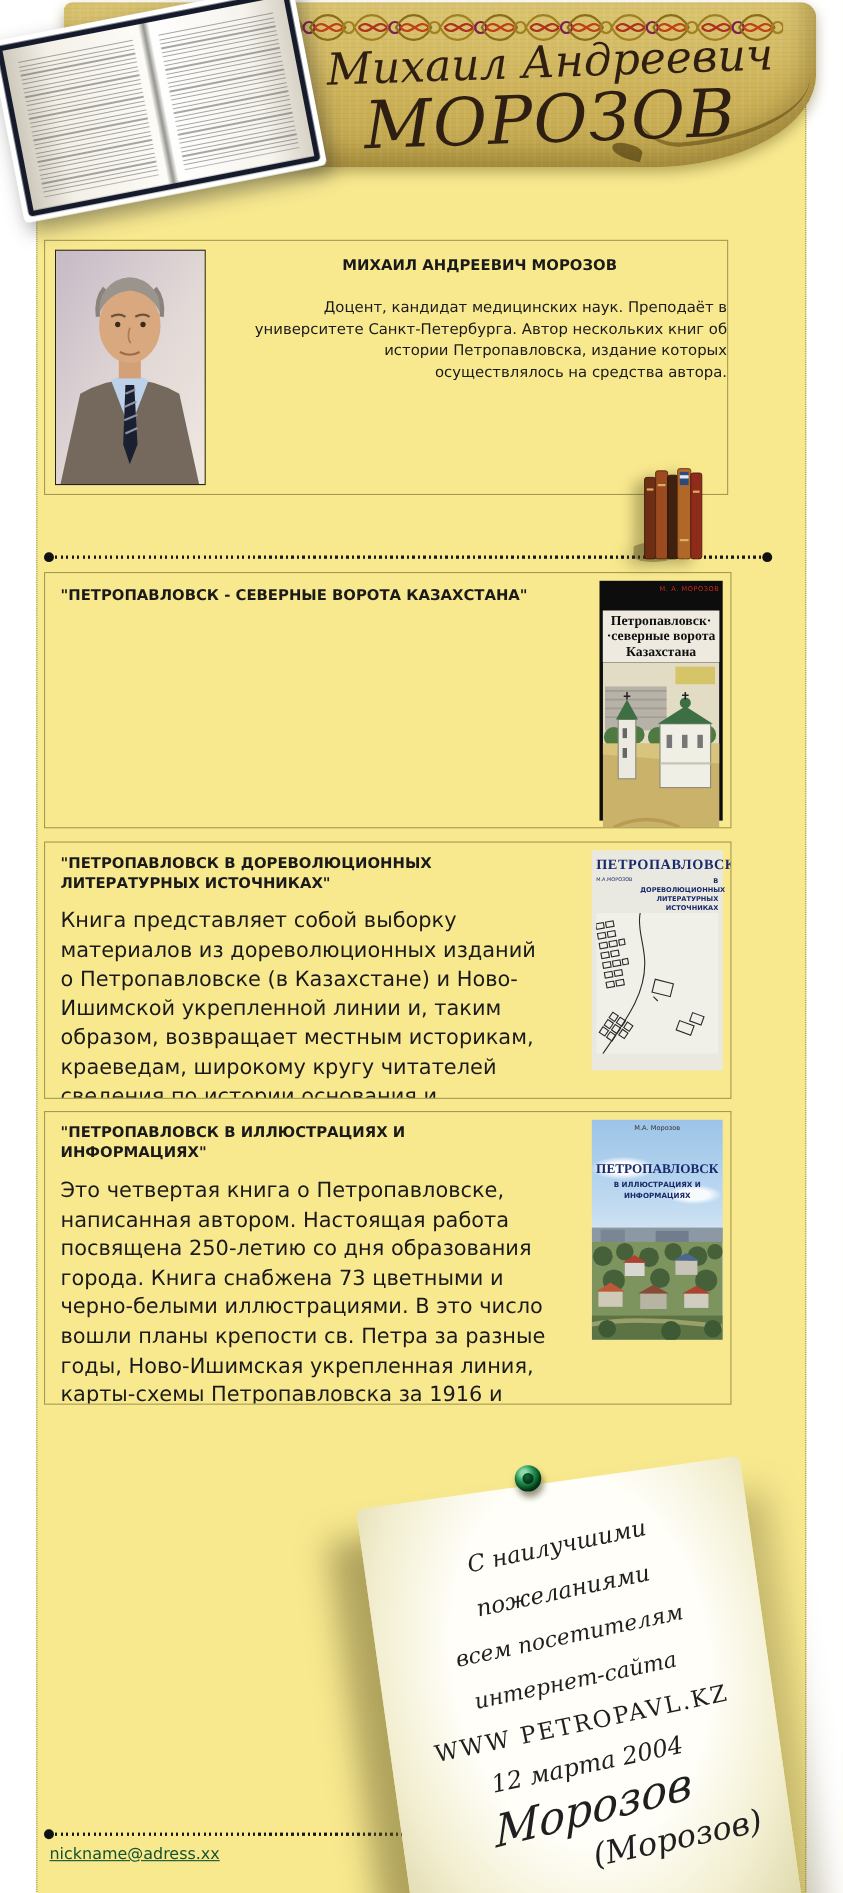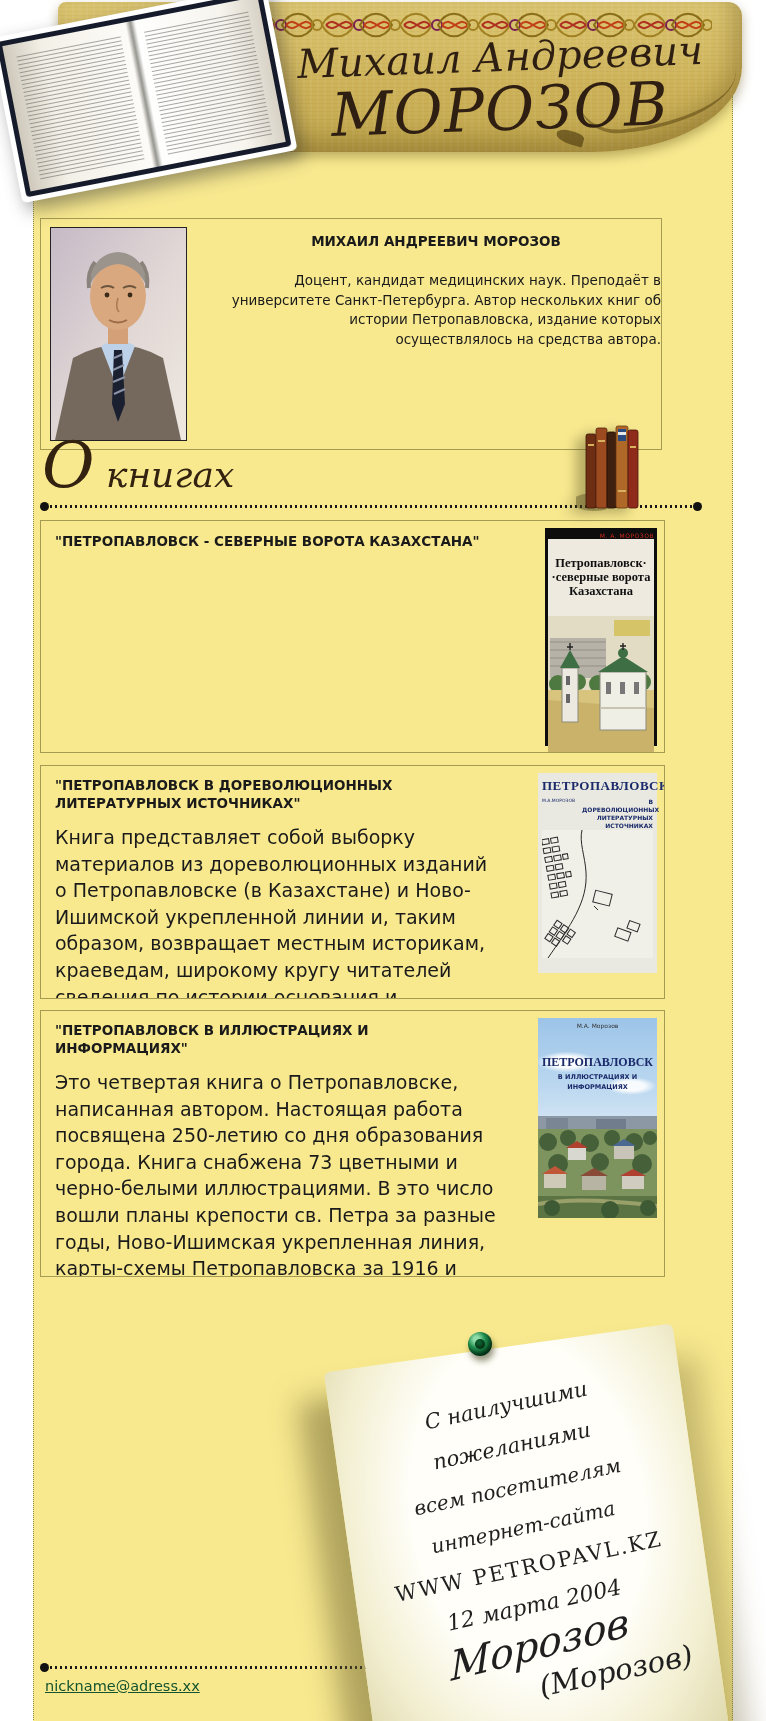--- a/index.html
+++ b/index.html
@@ -79,21 +79,21 @@
   #box2{top:765px;height:234px;padding-top:11px;}
   #box3{top:1010px;height:267px;padding-top:11px;}
   .book-title{font-weight:bold;font-size:13.5px;line-height:1.3;width:450px;}
   .book-para{font-size:19px;line-height:1.4;width:447px;margin:12px 0 0 0;}
 
   
   .cover{position:absolute;top:7px;right:7px;box-sizing:border-box;}
   #cover1{width:112px;height:218px;background:#0D0D0D;padding:4px 3px;}
   .c1-author{color:#CC2A1A;font-size:6px;text-align:right;letter-spacing:.5px;}
   .c1-band{background:#EEEAE0;color:#101010;font-family:"Liberation Serif",serif;font-weight:bold;
-        font-size:12.5px;line-height:1.1;text-align:center;margin-top:0;padding:18px 1px;}
+        font-size:12.5px;line-height:1.1;text-align:center;margin-top:16px;padding:3px 1px;}
   #cover2{width:119px;height:200px;background:#E9E9E2;padding:5px 4px;color:#1A2A6A;}
   .c2-title{font-family:"Liberation Serif",serif;font-weight:bold;font-size:13px;text-align:center;
         letter-spacing:.5px;}
   .c2-row{display:flex;justify-content:space-between;margin-top:4px;}
   .c2-author{font-size:4.5px;}
   .c2-sub{font-size:6px;font-weight:bold;text-align:right;width:64%;line-height:1.35;}
   #cover3{width:119px;height:200px;padding-top:4px;
         background:
           radial-gradient(ellipse 40px 14px at 24% 22%,rgba(255,255,255,.95) 40%,rgba(255,255,255,0) 75%),
           radial-gradient(ellipse 34px 12px at 78% 34%,rgba(255,255,255,.9) 40%,rgba(255,255,255,0) 75%),
@@ -200,21 +200,20 @@
         <circle cx="56" cy="67" r="2.4" fill="#3A2A1A"></circle>
           <circle cx="79" cy="67" r="2.4" fill="#3A2A1A"></circle>
         <path d="M67 70 q-3 10 1 14" stroke="#B07A52" stroke-width="1.6" fill="none"></path>
         <path d="M58 92 q9 5 18 0" stroke="#9C6B4A" stroke-width="2" fill="none"></path>
       </svg>
     </div>
     <div class="bio-title">МИХАИЛ АНДРЕЕВИЧ МОРОЗОВ</div>
     <div class="bio-text">Доцент, кандидат медицинских наук. Преподаёт в университете Санкт-Петербурга. Автор нескольких книг об истории Петропавловска, издание которых осуществлялось на средства автора.</div>
   </div>
 
-  <div class="section-head" id="books-heading">О книгах</div>
   <div class="leader" id="books-leader"></div>
 
   <svg class="stack" width="76" height="92" viewBox="0 0 76 92">
     <ellipse cx="18" cy="82" rx="22" ry="9" fill="rgba(75,68,25,0.40)"></ellipse>
     <rect x="10" y="14" width="10" height="74" rx="2" fill="#6E2E14" stroke="#3C1608" stroke-width=".8"></rect>
     <rect x="20" y="8" width="11" height="80" rx="2" fill="#9C4A20" stroke="#57250E" stroke-width=".8"></rect>
     <rect x="31" y="12" width="9" height="76" rx="2" fill="#40200E" stroke="#241005" stroke-width=".8"></rect>
     <rect x="40" y="6" width="12" height="82" rx="2" fill="#B06828" stroke="#6B3A12" stroke-width=".8"></rect>
     <rect x="42" y="9" width="8" height="12" fill="#2A4A80"></rect>
     <rect x="42" y="12" width="8" height="3" fill="#E8E8E8"></rect>

